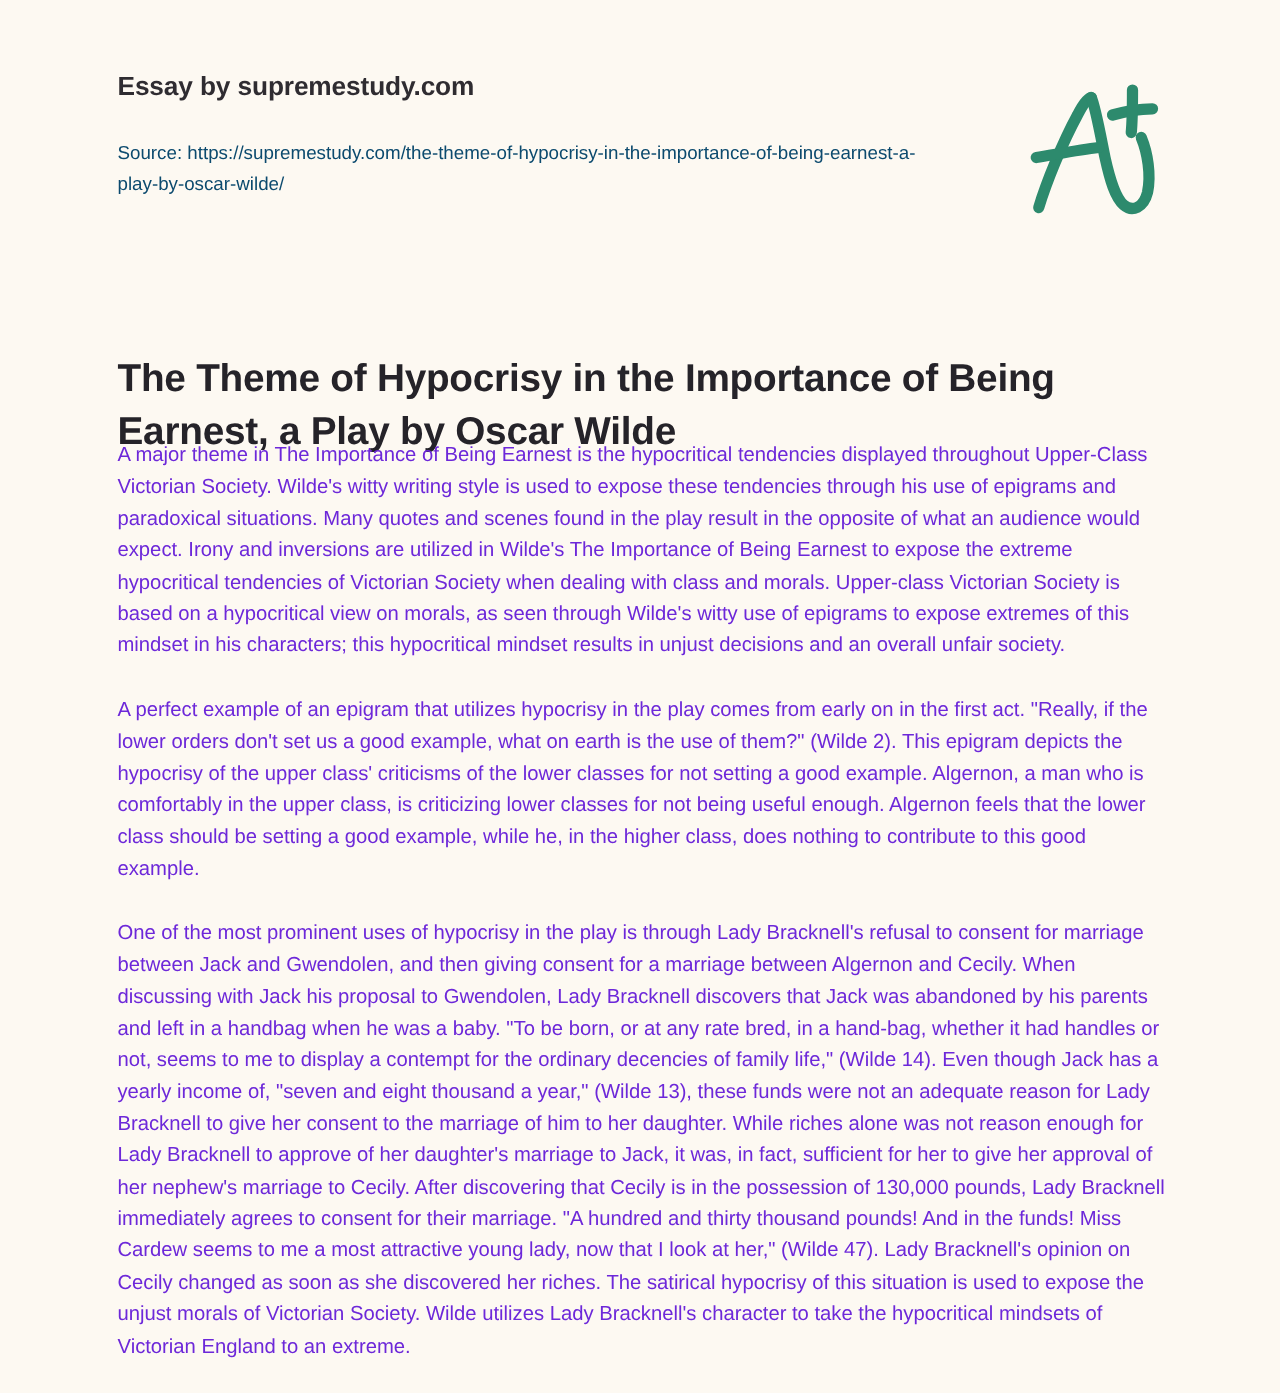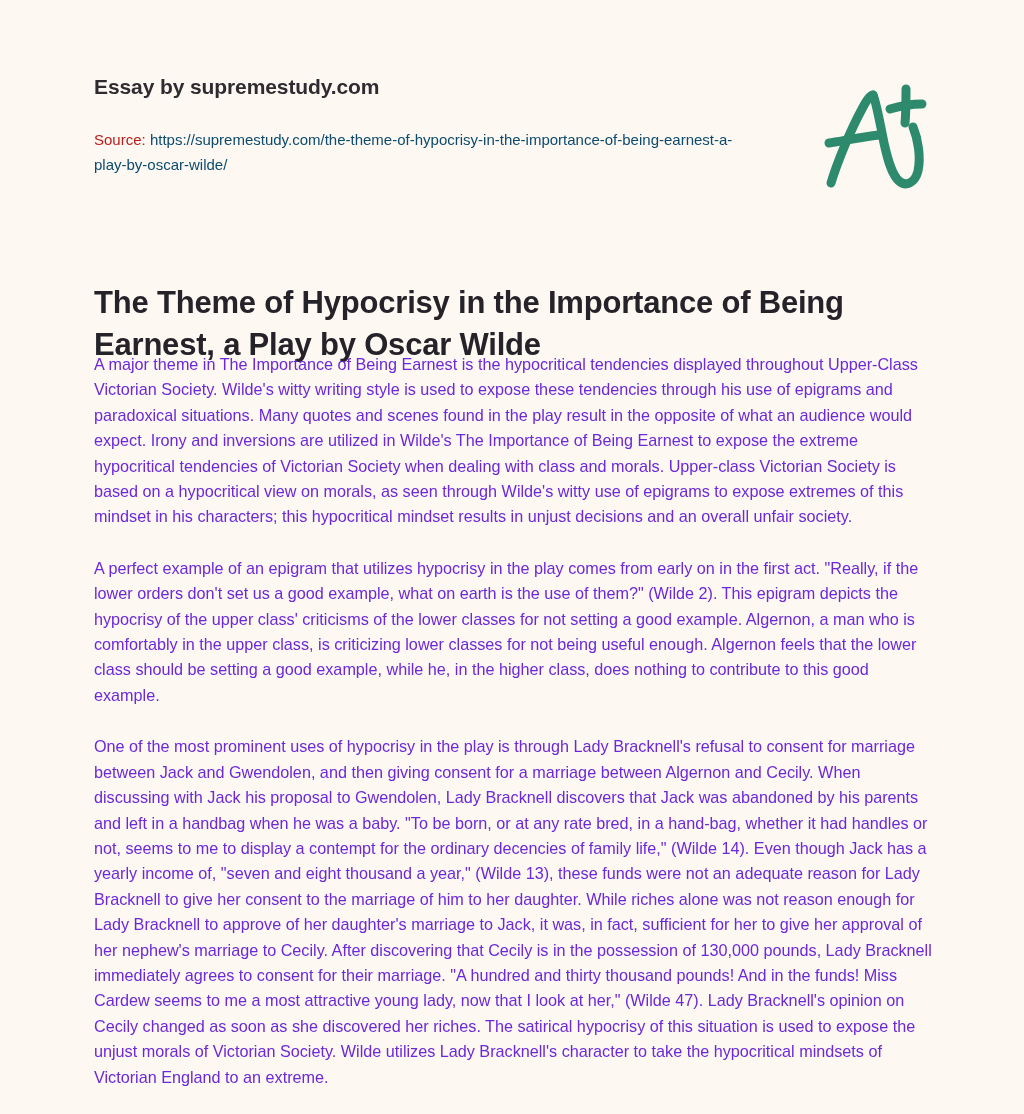--- a/index.html
+++ b/index.html
@@ -20,21 +20,21 @@
     position: relative;
     width: 1024px;
     height: 1114px;
     box-sizing: border-box;
   }
 
   
   .header {
     position: absolute;
     left: 0;
-    top: 17px;
+    top: 0;
     width: 1007px;
     height: 200px;
   }
 
   .brand-line {
     position: absolute;
     left: 94px;
     top: 58px;
     font-size: 21px;
     font-weight: bold;
@@ -47,21 +47,21 @@
     position: absolute;
     left: 94px;
     top: 110px;
     width: 640px;
     font-size: 15px;
     line-height: 25px;
     color: #8d8a8f;
     word-break: break-word;
   }
   .source-label {
-    color: #b91c1c;
+    color: #0c4a6e;
   }
   .source-url {
     color: #0c4a6e;
     text-decoration: none;
   }
 
   
   .logo {
     position: absolute;
     left: 800px;

